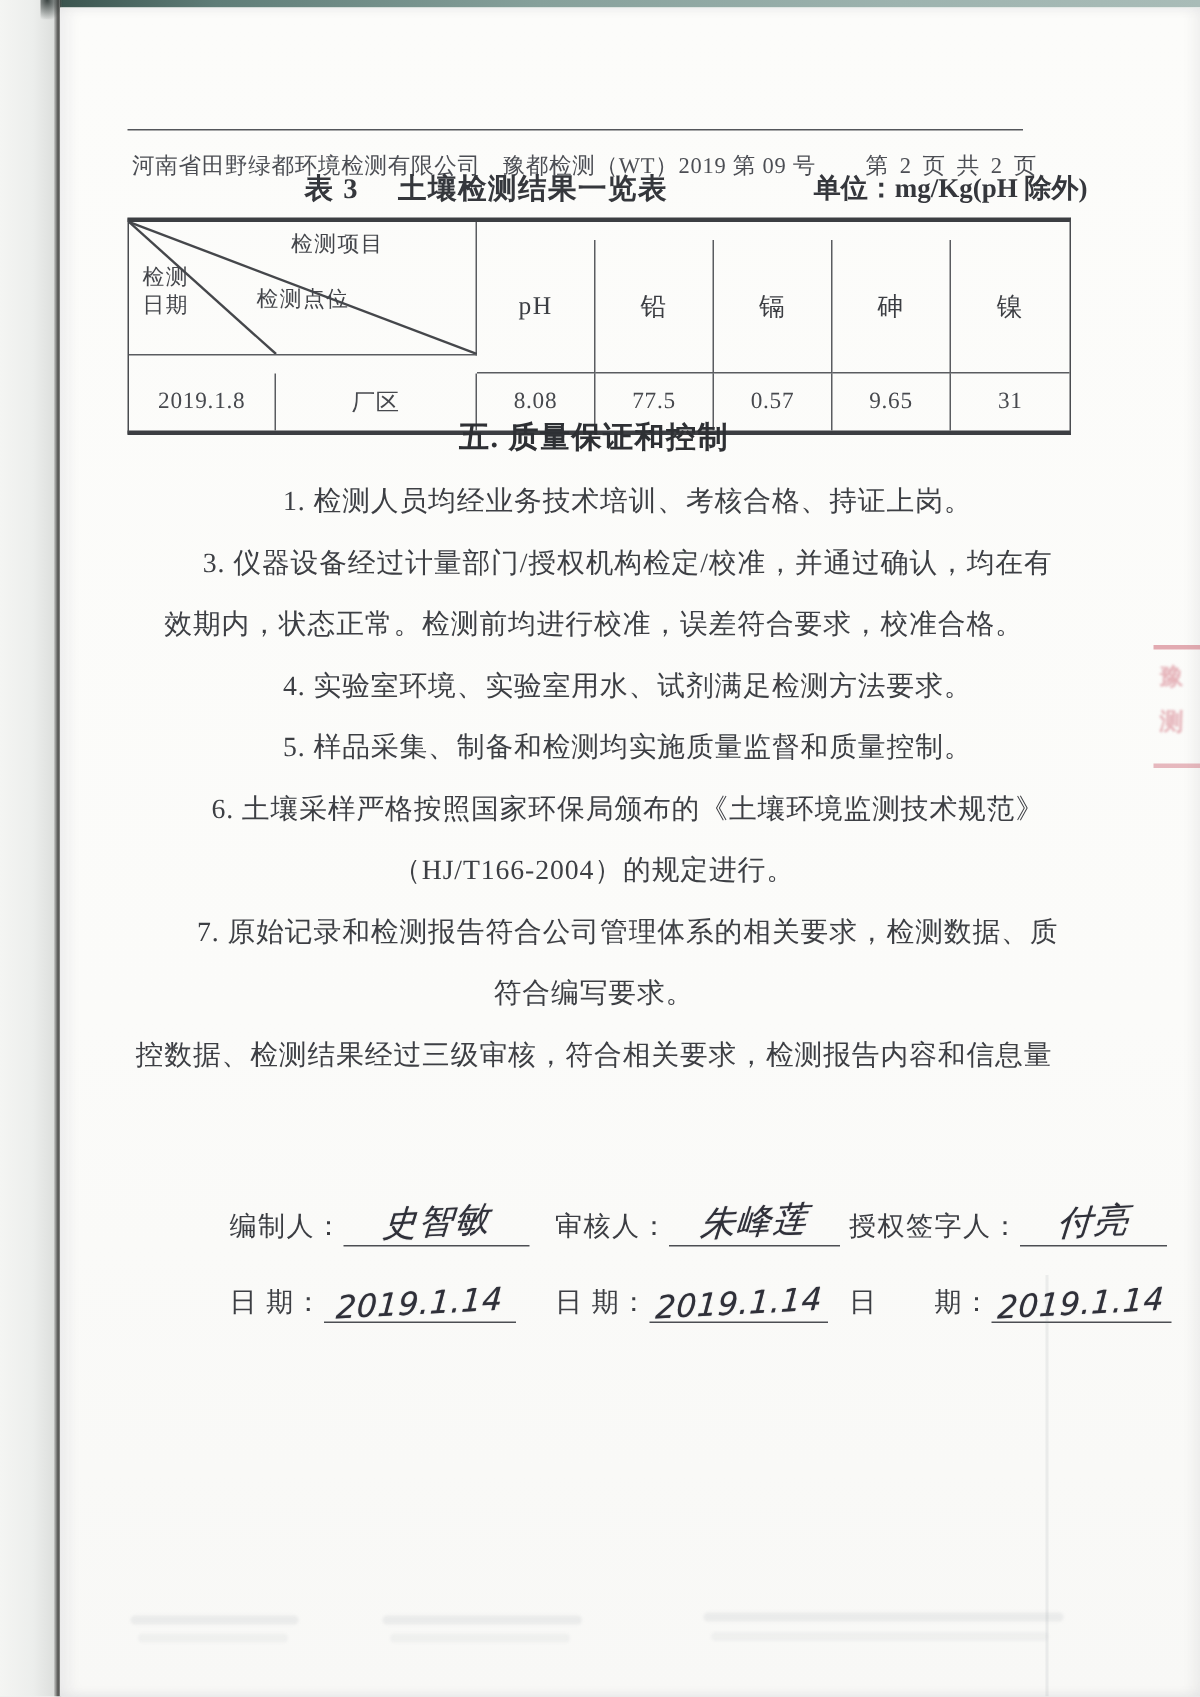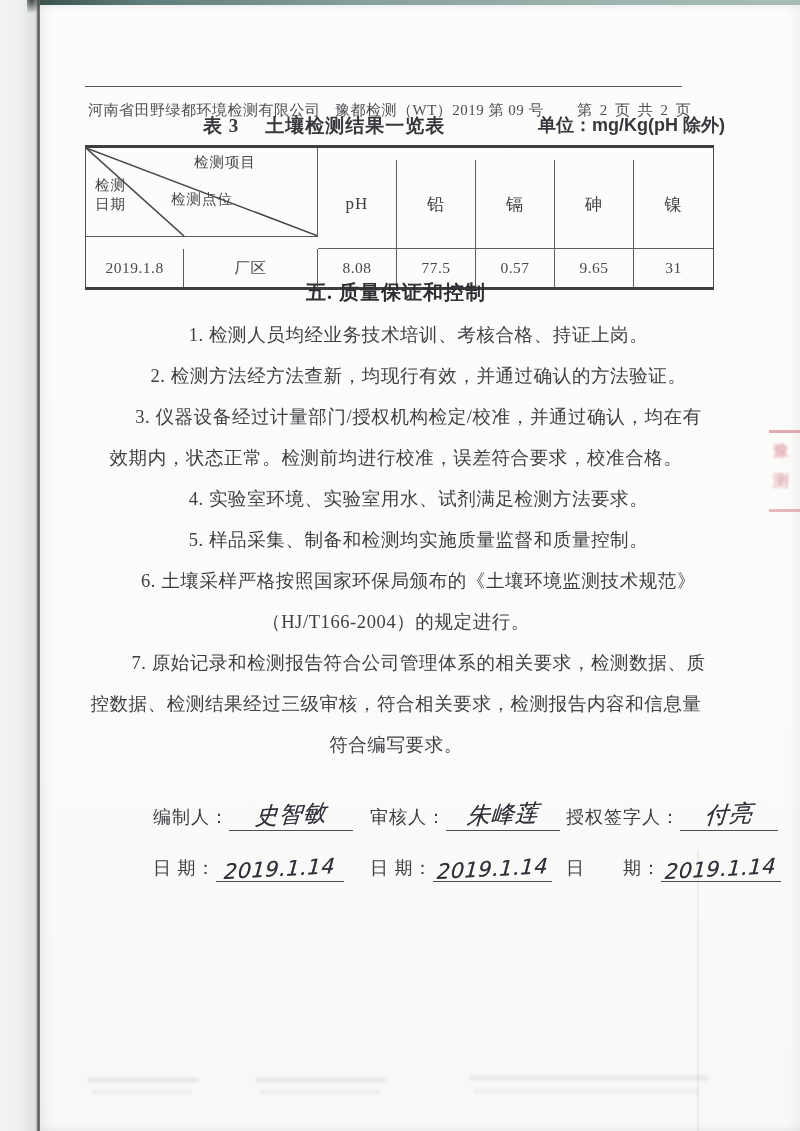--- a/index.html
+++ b/index.html
@@ -27,21 +27,21 @@
   .doc-header{position:absolute;left:45px;top:52px;width:650px;height:24px;font-size:15px;color:#4c4e54;letter-spacing:.5px;margin-top:44px;}
   .doc-header span{position:absolute;white-space:nowrap;}
   .hdr-company{left:3px;}
   .hdr-docno{left:250px;}
   .hdr-page{left:492px;letter-spacing:2px;}
   .hdr-rule{position:absolute;left:45px;top:81px;width:597px;border-top:1.6px solid #54565b;}
   
   .caption-row{position:absolute;left:45px;top:108px;width:640px;height:28px;font-weight:bold;font-size:19px;color:#35373c;}
   .caption-left{position:absolute;left:118px;white-space:nowrap;letter-spacing:1px;}
   .caption-gap{display:inline-block;width:26px;}
-  .caption-unit{position:absolute;right:0;white-space:nowrap;font-family:Liberation Sans, sans-serif;font-size:18px;}
+  .caption-unit{position:absolute;right:0;white-space:nowrap;font-family:Liberation Serif, serif;font-size:18px;}
   
   .result-table{position:absolute;left:45px;top:140px;width:627px;
     display:grid;grid-template-columns:98px 134px 79px 79px 79px 79px 79px;
     border:1.4px solid #4a4c50;border-top:3px solid #3c3e42;border-bottom:3px solid #3c3e42;
     background:transparent;font-size:15px;color:#3c3e43;}
   .cell{border-right:1px solid #5a5c60;display:flex;align-items:center;justify-content:center;}
   .cell.last{border-right:none;}
   .cell.hrow{height:88px;border-bottom:1px solid #5a5c60;font-size:17px;letter-spacing:1px;margin-top:12px;}
   .cell.drow{height:38px;font-size:15.5px;letter-spacing:.5px;color:#47494e;}
   .corner-cell{position:relative;grid-column:1 / 3;height:88px;border-right:1px solid #5a5c60;border-bottom:1px solid #5a5c60;}
@@ -124,30 +124,29 @@
     <div class="cell drow">8.08</div>
     <div class="cell drow">77.5</div>
     <div class="cell drow">0.57</div>
     <div class="cell drow">9.65</div>
     <div class="cell drow last">31</div>
   </div>
 
   <div class="body-text">
     <p class="sec-heading">五. 质量保证和控制</p>
     <div class="bline indent">1. 检测人员均经业务技术培训、考核合格、持证上岗。</div>
-    <div class="bline indent">2. 检测方法经方法查新，均现行有效，并通过确认的方法验证。</div>
     <div class="bline indent">3. 仪器设备经过计量部门/授权机构检定/校准，并通过确认，均在有</div>
     <div class="bline">效期内，状态正常。检测前均进行校准，误差符合要求，校准合格。</div>
     <div class="bline indent">4. 实验室环境、实验室用水、试剂满足检测方法要求。</div>
     <div class="bline indent">5. 样品采集、制备和检测均实施质量监督和质量控制。</div>
     <div class="bline indent">6. 土壤采样严格按照国家环保局颁布的《土壤环境监测技术规范》</div>
     <div class="bline">（HJ/T166-2004）的规定进行。</div>
     <div class="bline indent">7. 原始记录和检测报告符合公司管理体系的相关要求，检测数据、质</div>
+    <div class="bline">符合编写要求。</div>
     <div class="bline">控数据、检测结果经过三级审核，符合相关要求，检测报告内容和信息量</div>
-    <div class="bline">符合编写要求。</div>
   </div>
 
   <div class="sig-block">
     <div class="sig-col c1">
       <div class="sig-row">
         <span class="sig-label">编制人：</span>
         <span class="sig-line" style="min-width:116px;">
           <span class="hand name">史智敏</span>
         </span>
       </div>

